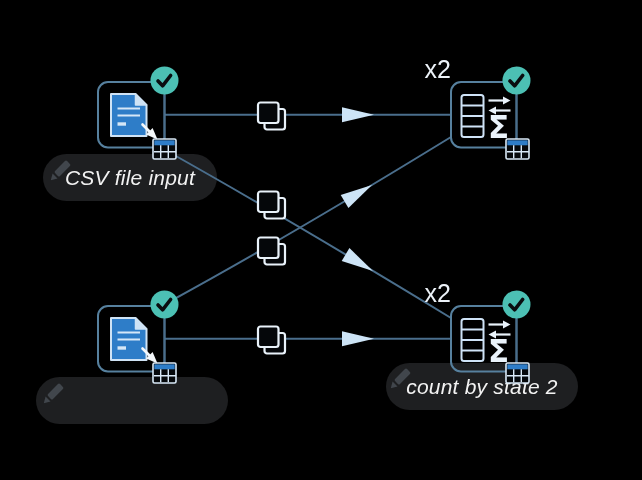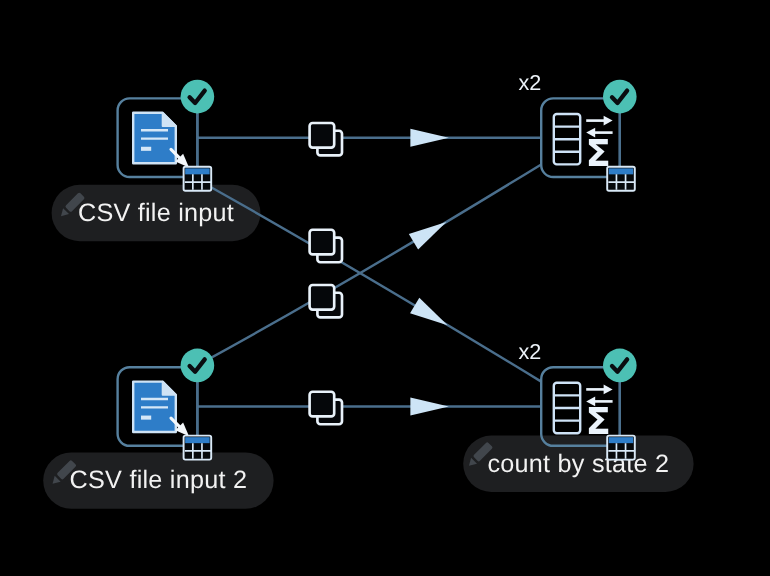--- a/index.html
+++ b/index.html
@@ -4,41 +4,41 @@
 <style>
   html,body{margin:0;padding:0;background:#000;}
   #canvas{
     position:relative;width:642px;height:480px;background:#000000;overflow:hidden;
     font-family:"Liberation Sans",sans-serif;
   }
   
   .pill{
     position:absolute;background:#1E1F21;border-radius:24px;
     display:flex;align-items:center;justify-content:center;
-    color:#F2F2F2;font-size:21px;letter-spacing:.2px;z-index:1;
+    color:#F2F2F2;font-size:21px;letter-spacing:.2px;z-index:1;font-style:italic;
   }
   #pill-0{left:43px;top:154px;width:174px;height:47px;}
   #pill-1{left:388px;top:154px;width:189px;height:47px;}
   #pill-2{left:36px;top:377px;width:192px;height:47px;}
   #pill-3{left:386px;top:363px;width:192px;height:47px;}
   .pencil{position:absolute;left:4px;top:1px;width:30px;height:30px;}
   .pencil .pbody{fill:#41464C;}
   .pill-text{position:relative;}
   
   #scene{position:absolute;left:0;top:0;z-index:2;pointer-events:none;}
   .conn{stroke:#4A6E8C;stroke-width:2;fill:none;}
   .node-rect{fill:none;stroke:#56809E;stroke-width:2;}
   .stub{stroke:#4A6E8C;stroke-width:1.8;}
   .ah{fill:#CDE4F6;}
   .copy-sq{fill:#05070A;stroke:#E9F2FA;stroke-width:2.2;}
   .sigma{font-family:"DejaVu Sans",sans-serif;font-weight:700;font-size:31px;fill:#EAF3FB;}
   
   .badge{
     position:absolute;z-index:3;width:46px;text-align:right;
-    color:#ECF2F8;font-size:18px;line-height:24px;
+    color:#ECF2F8;font-size:25px;line-height:24px;
   }
   #badge-1{left:405px;top:57px;}
   #badge-3{left:405px;top:281px;}
 </style>
 </head>
 <body>
 
 <div id="canvas">
 
   <div class="pill" id="pill-0">
@@ -52,21 +52,20 @@
   </div>
 
 
   <div class="pill" id="pill-2">
     <svg class="pencil" viewBox="0 0 30 30">
       <g transform="translate(13,16) rotate(135)">
         <rect class="pbody" x="-12" y="-3.5" width="17" height="7" rx="1.5"></rect>
         <polygon class="pbody" points="7,-3.5 13,0 7,3.5"></polygon>
       </g>
     </svg>
-    <span class="pill-text">CSV file input 2</span>
   </div>
 
   <div class="pill" id="pill-3">
     <svg class="pencil" style="left:1px;top:0" viewBox="0 0 30 30">
       <g transform="translate(13,16) rotate(135)">
         <rect class="pbody" x="-12" y="-3.5" width="17" height="7" rx="1.5"></rect>
         <polygon class="pbody" points="7,-3.5 13,0 7,3.5"></polygon>
       </g>
     </svg>
     <span class="pill-text">count by state 2</span>

